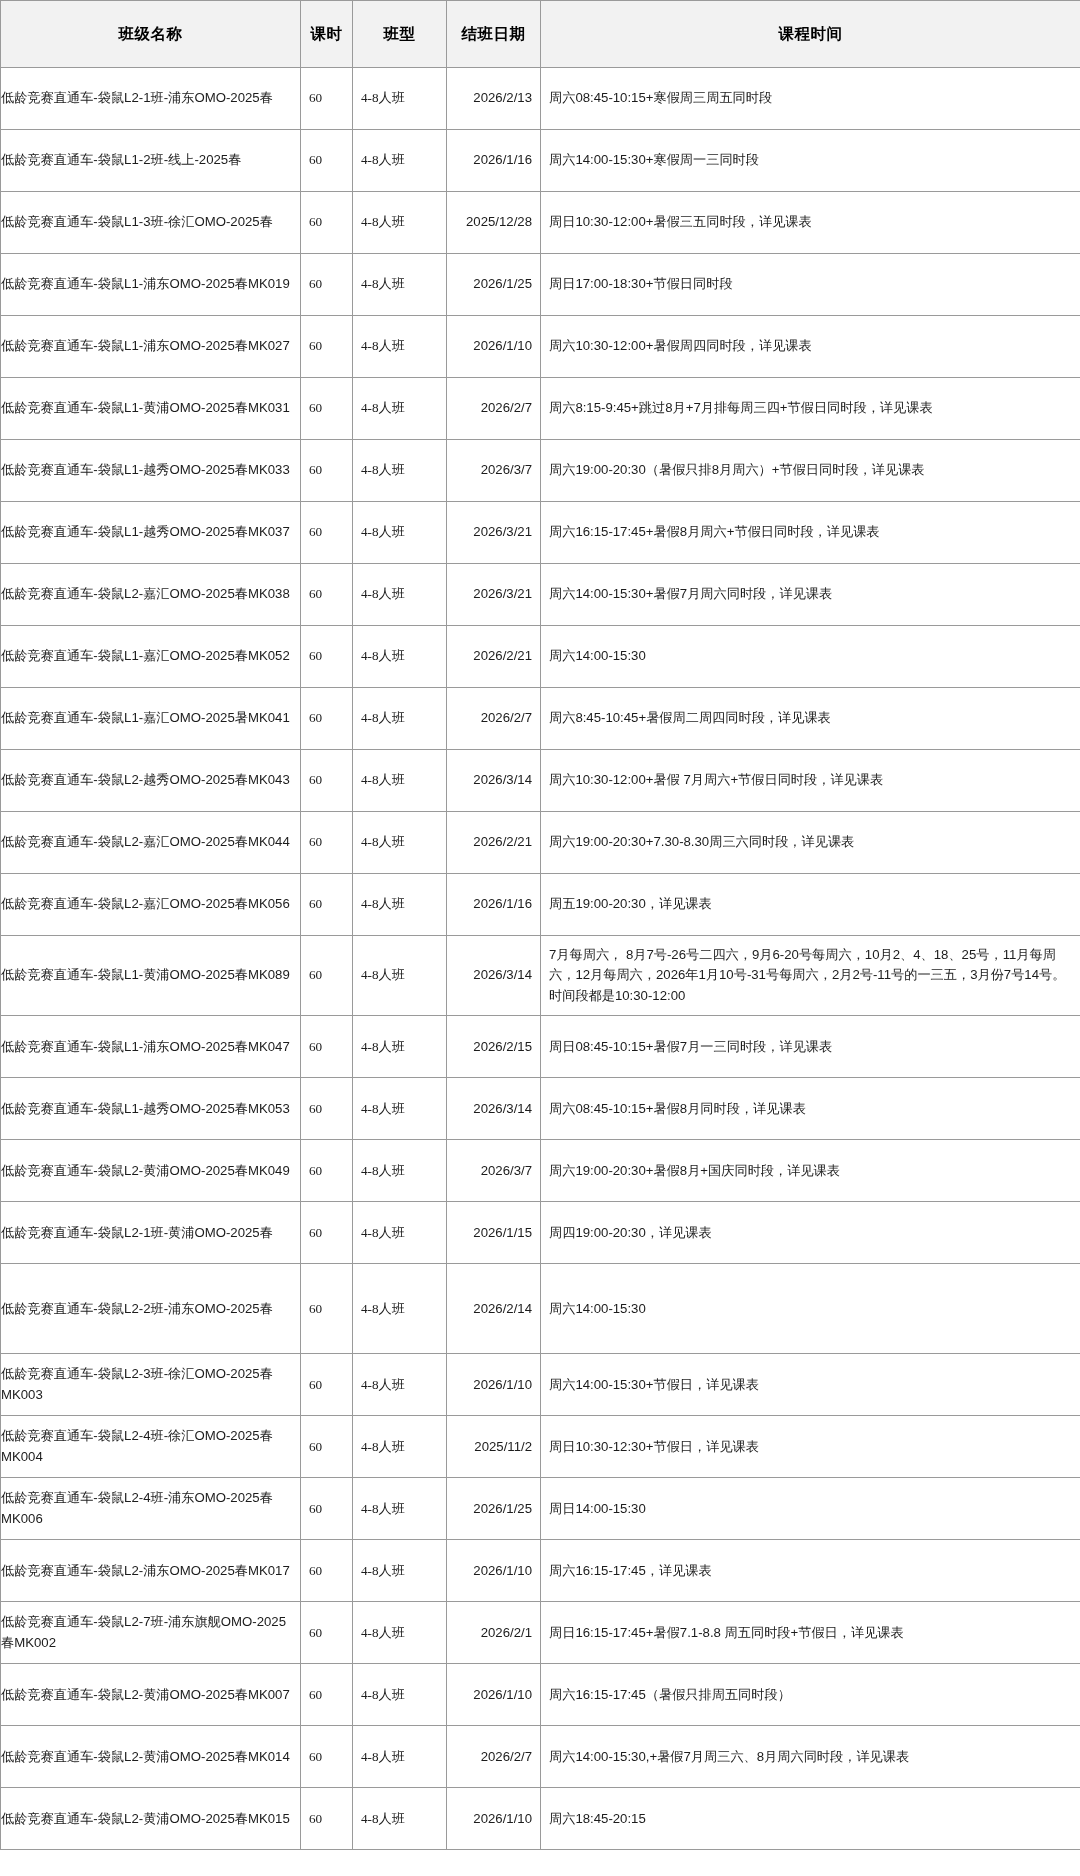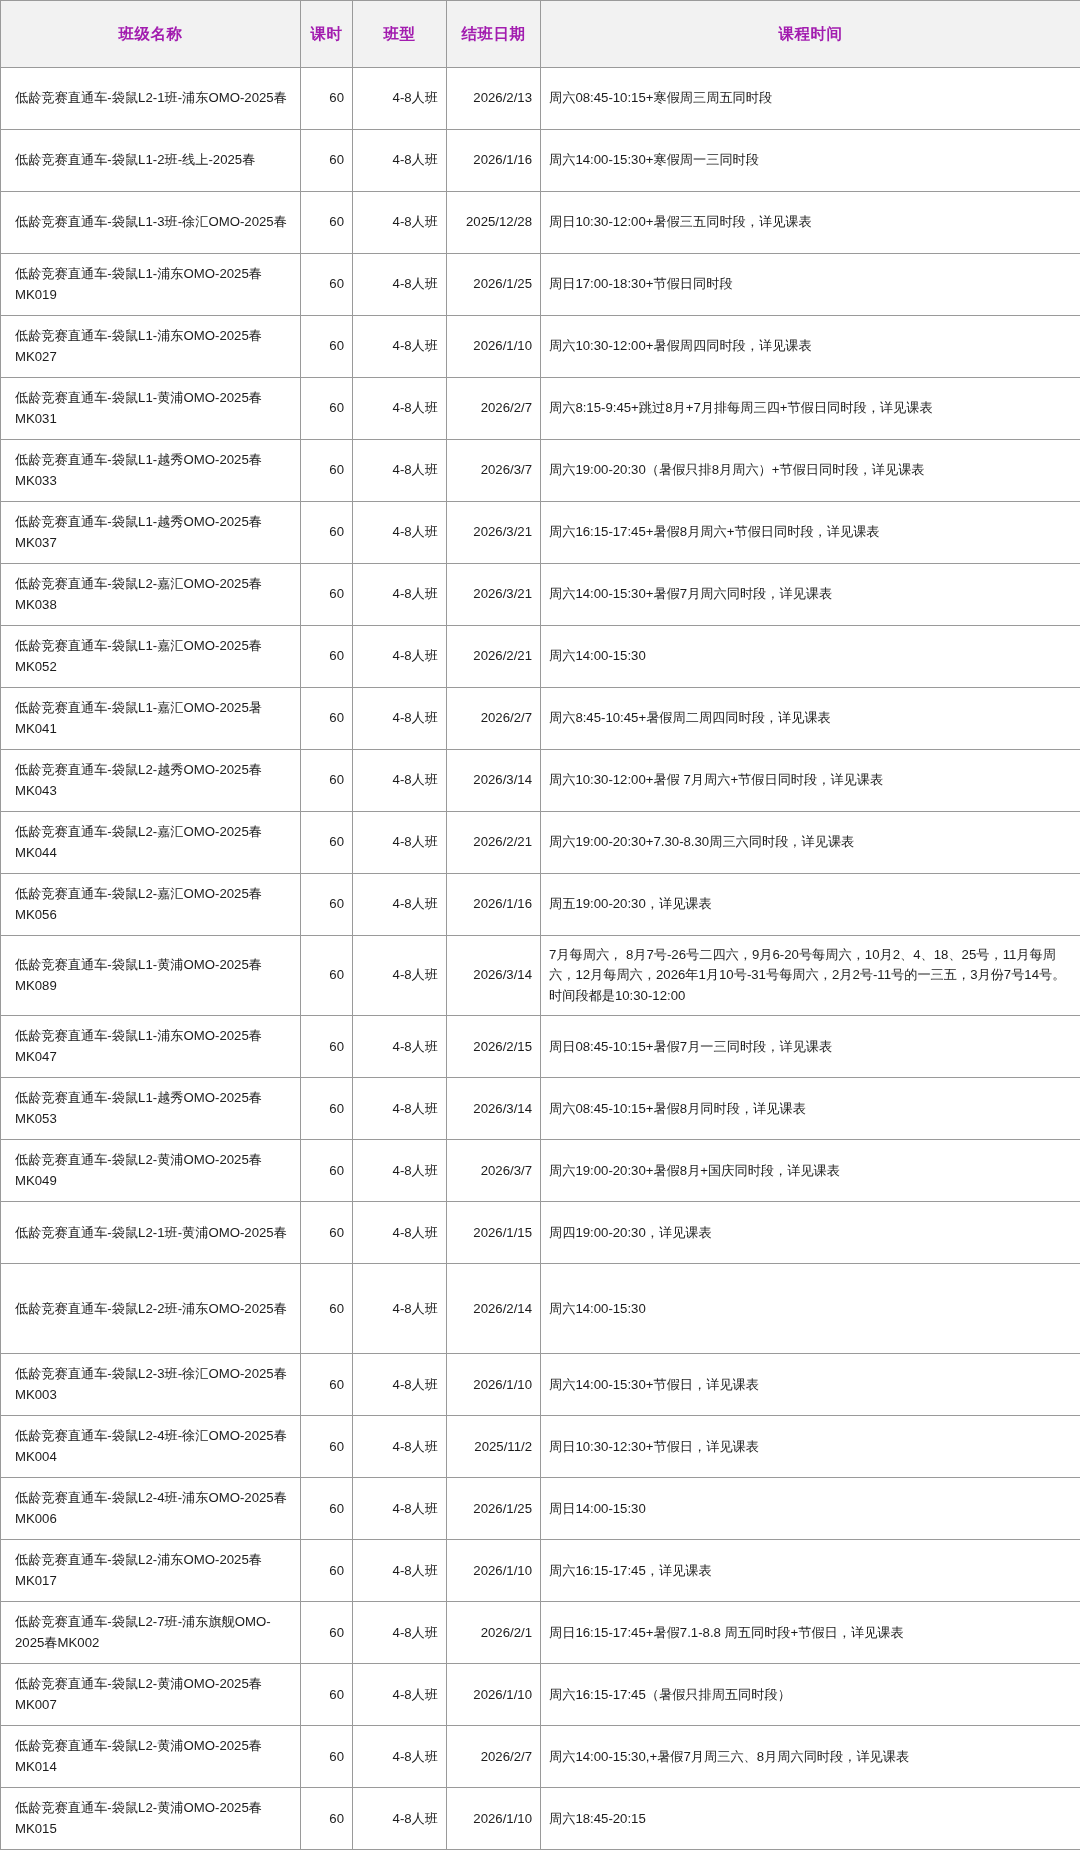--- a/index.html
+++ b/index.html
@@ -18,44 +18,45 @@
   #class-table col.c-hours{width:52px;}
   #class-table col.c-type{width:94px;}
   #class-table col.c-end{width:94px;}
   #class-table col.c-time{width:540px;}
 
   #class-table th{
     background:#f2f2f2;
     border:1px solid #9a9a9a;
     font-size:15.5px;
     font-weight:bold;
-    color:#a21caf;
+    color:#000000;
     text-align:center;
     vertical-align:middle;
     height:58px;
     padding:4px 6px;
     letter-spacing:0.5px;
   }
   #class-table td{
     border:1px solid #9a9a9a;
     font-size:13.2px;
     color:#1c1c1c;
     vertical-align:middle;
     padding:7px 8px;
     line-height:1.55;
   }
   #class-table td.name{
     text-align:left;
-    padding-left:14px;
+    padding-left:0;
     word-break:break-word;
   }
   #class-table td.hours,
   #class-table td.type{
-    text-align:right;
+    text-align:left;
     white-space:nowrap;
+    font-family:Liberation Serif, serif;
   }
   #class-table td.end{
     text-align:right;
     white-space:nowrap;
   }
   #class-table td.time{
     text-align:left;
     padding-left:8px;
     word-break:break-word;
   }

